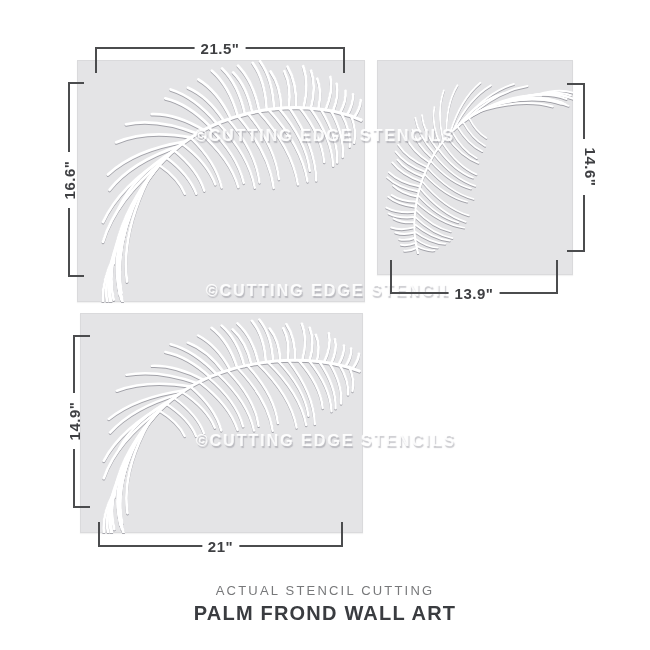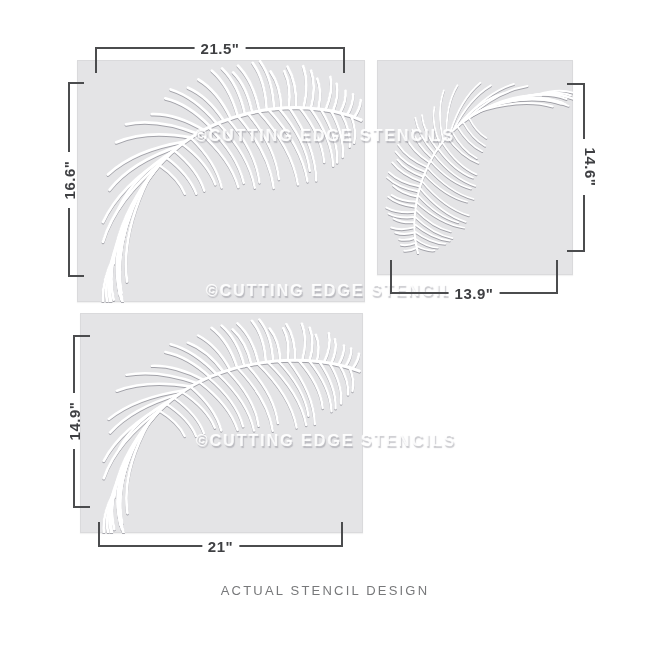--- a/index.html
+++ b/index.html
@@ -356,16 +356,17 @@
     <div class="dim-label">14.9"</div>
   </div>
   <div class="dim" id="d3b">
     <div class="ln"></div>
     <div class="tick t1"></div>
     <div class="tick t2"></div>
     <div class="dim-label">21"</div>
   </div>
 
   <div class="caption">
-    <div class="caption-sub">ACTUAL STENCIL DESIGN</div>
+    <div class="caption-sub">ACTUAL STENCIL CUTTING</div>
+    <div class="caption-title">PALM FROND WALL ART</div>
   </div>
 
 </div>
 
 </body></html>

